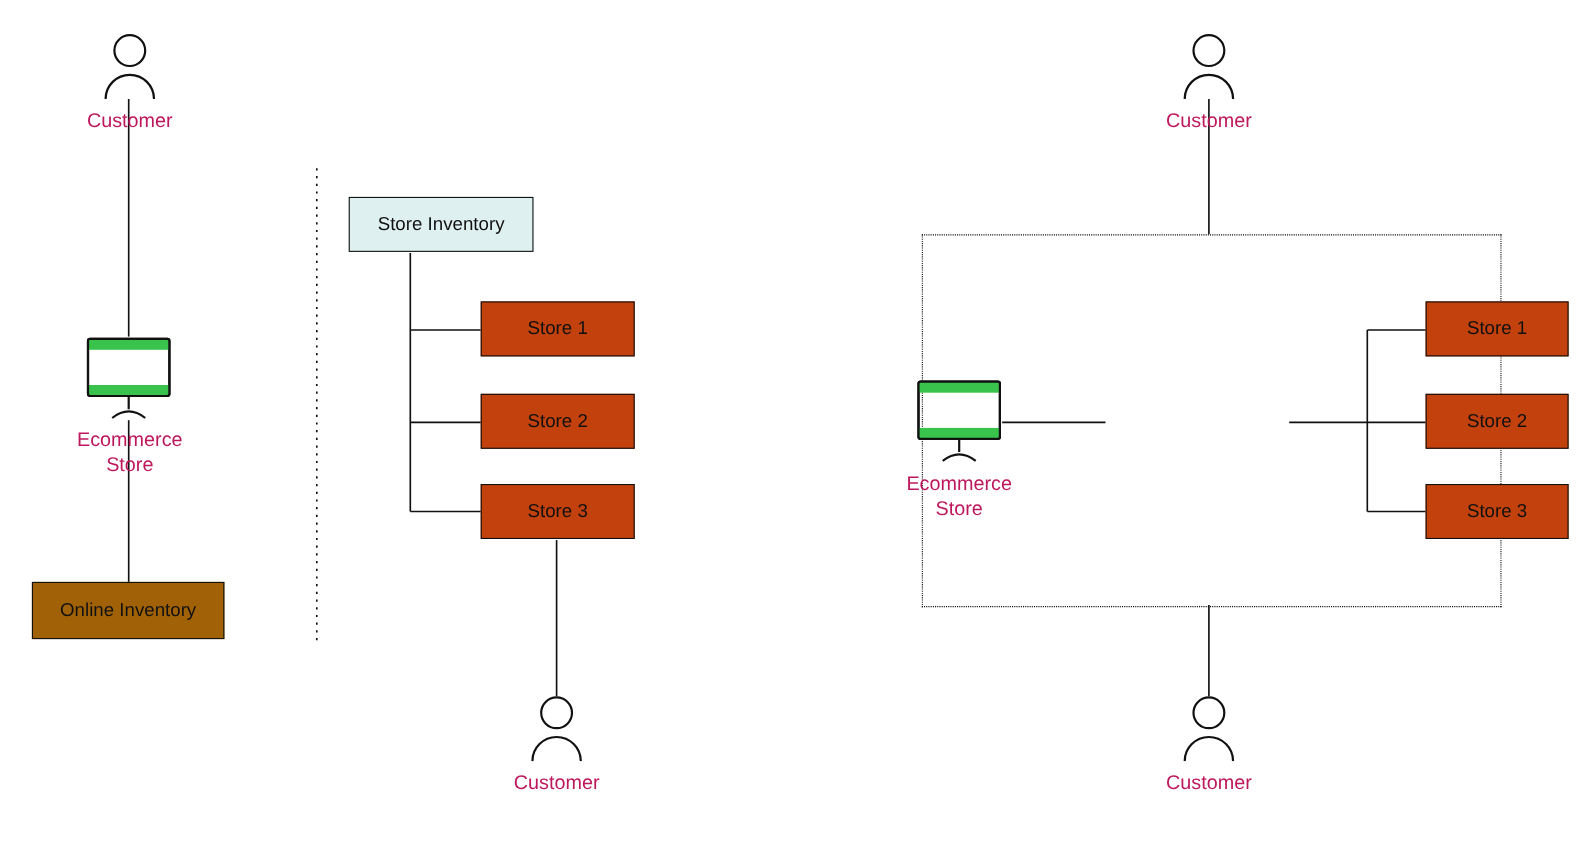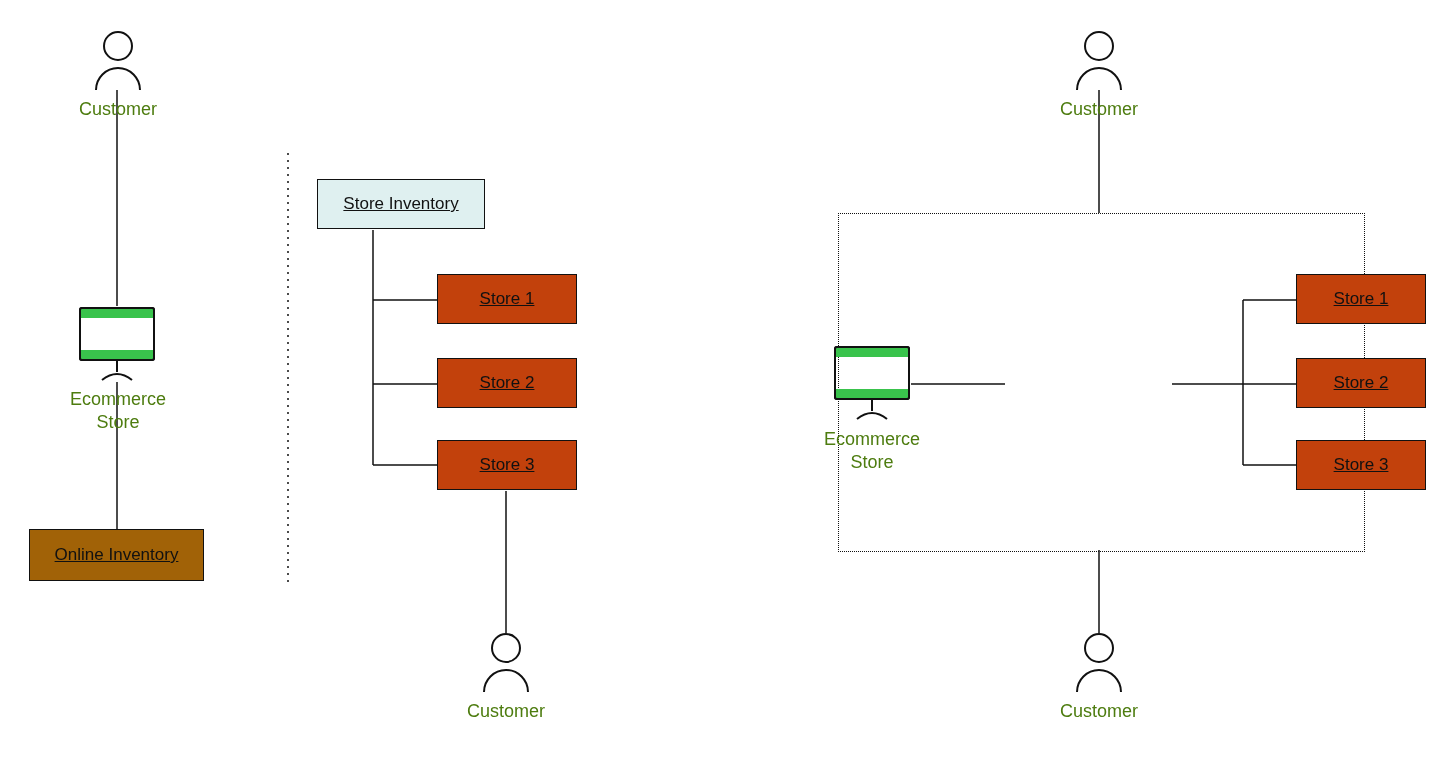--- a/index.html
+++ b/index.html
@@ -1,18 +1,18 @@
 <!DOCTYPE html>
 <html><head>
 <meta charset="utf-8">
 <style>
   html, body { margin:0; padding:0; background:#ffffff; font-family: -apple-system, "Segoe UI", Helvetica, Arial, sans-serif; }
   #stage { position:relative; width:1436px; height:766px; }
-  .label { position:absolute; font-size:18px; color:#4d7c0f; text-align:center; line-height:1.3; }
-  .box { position:absolute; border:1.5px solid #111; display:flex; align-items:center; justify-content:center; font-size:17px; color:#111; text-align:right; padding:0 10px; box-sizing:border-box;text-decoration:underline; }
+  .label { position:absolute; font-size:18px; color:#be185d; text-align:center; line-height:1.3; }
+  .box { position:absolute; border:1.5px solid #111; display:flex; align-items:center; justify-content:center; font-size:17px; color:#111; text-align:right; padding:0 10px; box-sizing:border-box; }
   .box.green { background:#c2410c; }
   .box.purple { background:#a16207; }
   .box.cyan { background:#dff0f0; }
   .box.blue { background:#3aa8e6; }
   .dashed { position:absolute; border:1px dotted #111; }
   svg.conn { position:absolute; top:0; left:0; width:1436px; height:766px; pointer-events:none; }
   svg.conn line, svg.conn polyline, svg.conn path { stroke:#111; stroke-width:1.5; fill:none; }
 </style>
 </head>
 <body>

